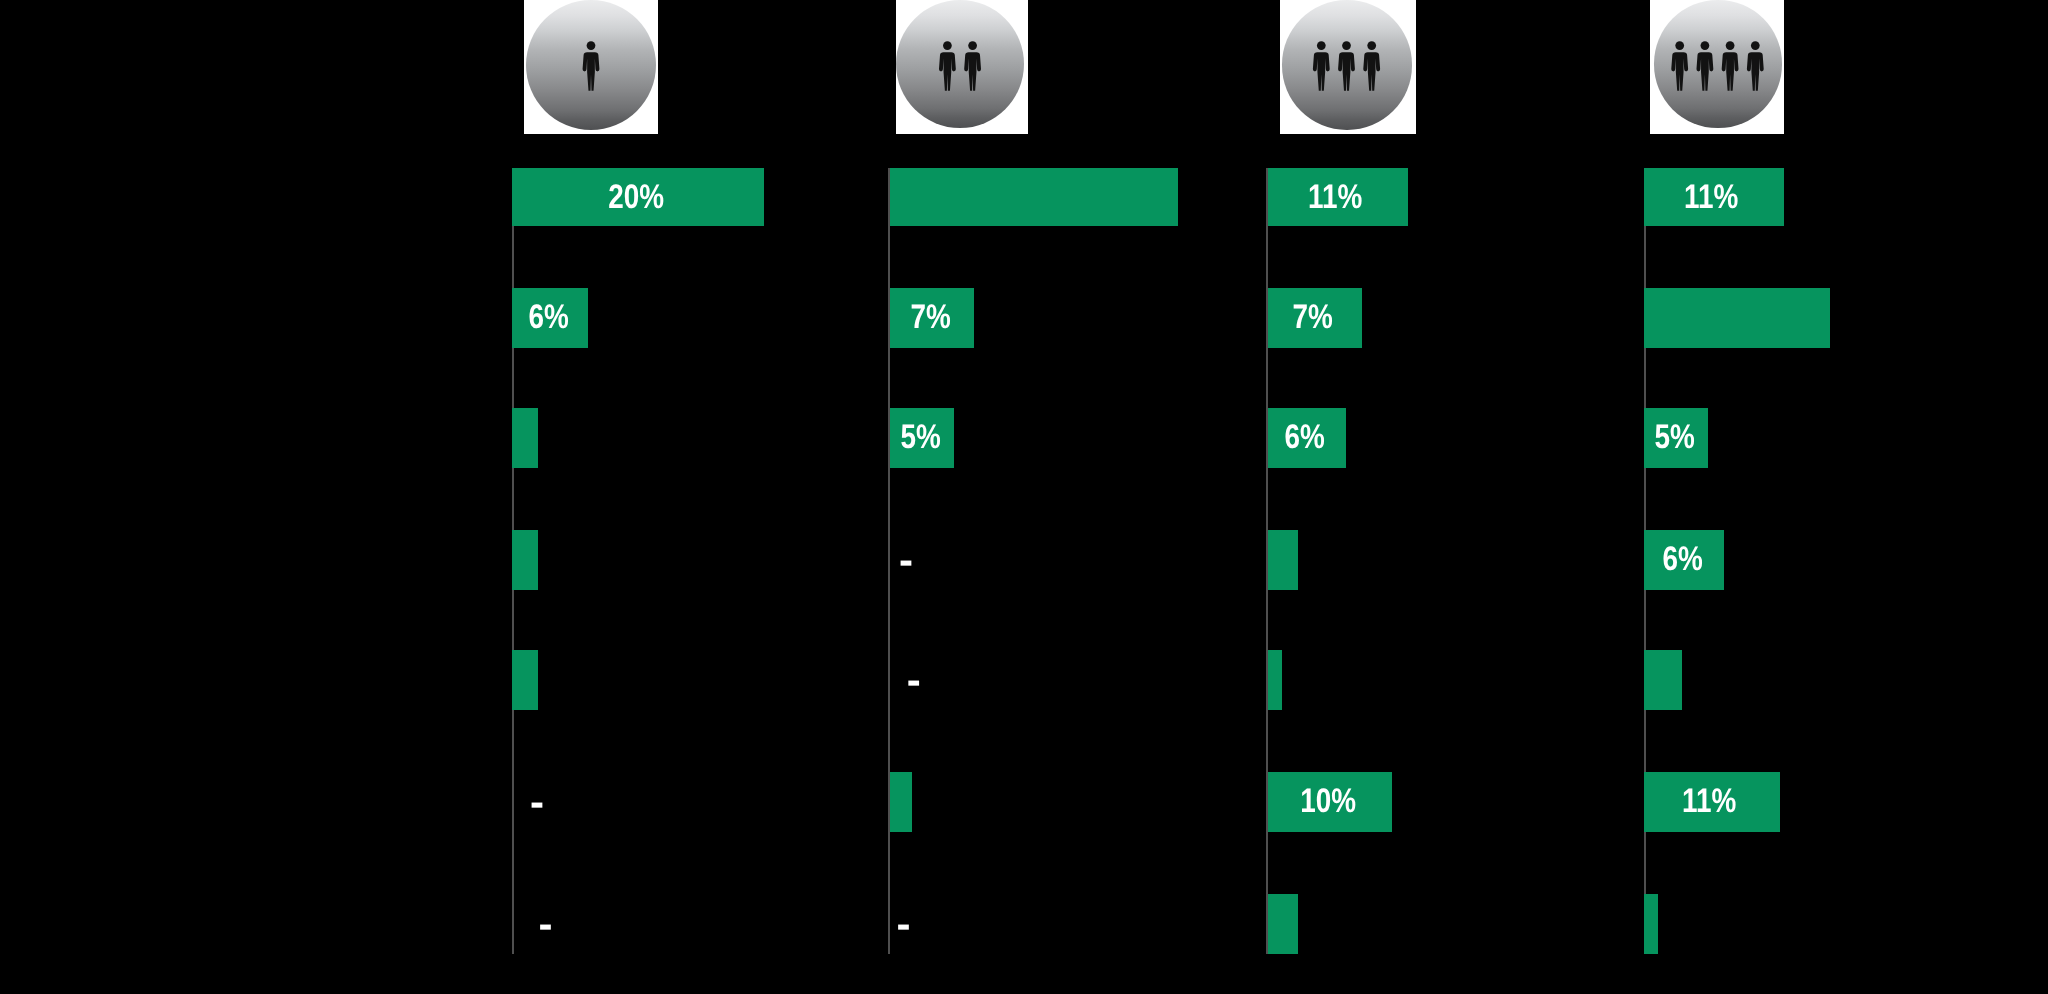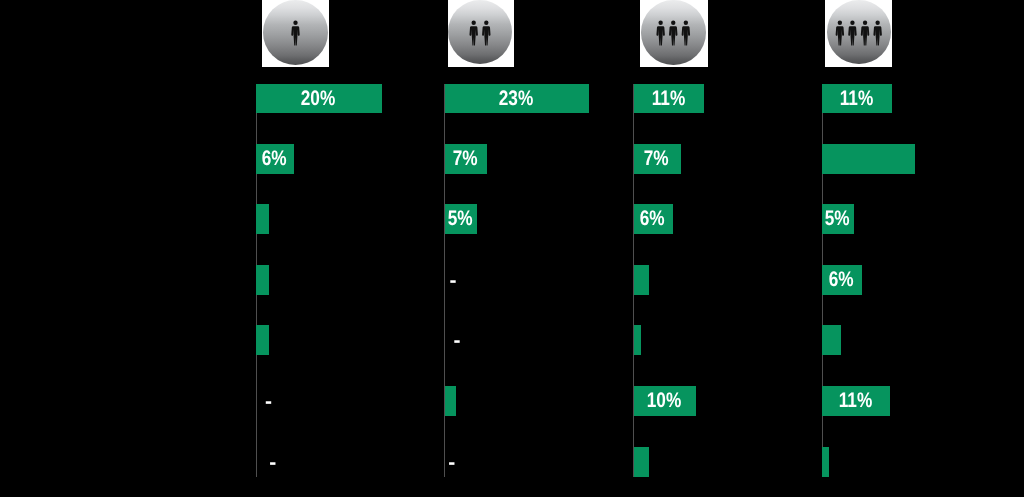--- a/index.html
+++ b/index.html
@@ -12,21 +12,21 @@
 
   .iconbox{position:absolute;top:0;height:67px;background:#ffffff;}
   .sphere{position:absolute;top:0px;border-radius:50%;
           background:linear-gradient(180deg,#ebeced 0%,#dfe0e2 12%,#ced0d2 23%,#b2b4b6 38%,#9d9fa1 54%,#88898b 69%,#6e6f71 85%,#5d5e60 92%,#4f5052 100%);}
   .sphere svg{position:absolute;left:0;top:0;}
 
   .axis{position:absolute;width:1.3px;background:#4f4f4f;}
 
   .bar{position:absolute;background:#06945e;}
   .barlabel,.dash{position:absolute;display:flex;align-items:center;
-            justify-content:center;color:#ffffff;font-weight:bold;font-size:21px;
+            justify-content:center;color:#ffffff;font-weight:bold;font-size:17px;
             white-space:nowrap;}
   .barlabel > span{display:block;transform:translateX(-1px) scaleX(0.82);}
   .dash{font-size:21px;}
   .dash > span{display:block;transform:translateY(1.1px);}
 </style>
 </head>
 <body>
 
 <div id="stage">
   <div class="group">
@@ -69,23 +69,20 @@
             </g>
             <g transform="translate(34.10 20.60) scale(0.08400 0.08435)">
               <circle cx="50" cy="26" r="26"></circle>
               <path d="M27 66 C14 66 7 72 6 82 L0 164 C-0.5 174 5 179 12 179 C19 179 23 174 23.5 164 L27 103 L27 182 L35 294 L47 294 L50 196 L53 294 L65 294 L73 182 L73 103 L76.5 164 C77 174 81 179 88 179 C95 179 100.5 174 100 164 L94 82 C93 72 86 66 73 66 Z"></path>
             </g>
           </svg>
       </div>
     </div>
     <div class="axis" style="left:444px;top:84px;height:393px"></div>
     <div class="bar" style="left:445px;top:84px;width:144px;height:29px"></div>
-    <div class="barlabel" style="left:445px;top:84px;width:144px;height:29px">
-        <span>23%</span>
-      </div>
     <div class="bar" style="left:445px;top:144px;width:42px;height:30px"></div>
     <div class="barlabel" style="left:445px;top:144px;width:42px;height:30px">
         <span>7%</span>
       </div>
     <div class="bar" style="left:445px;top:204px;width:32px;height:30px"></div>
     <div class="barlabel" style="left:445px;top:204px;width:32px;height:30px">
         <span>5%</span>
       </div>
     <div class="dash" style="left:441.0px;top:265px;width:24px;height:30px">
         <span>-</span>

